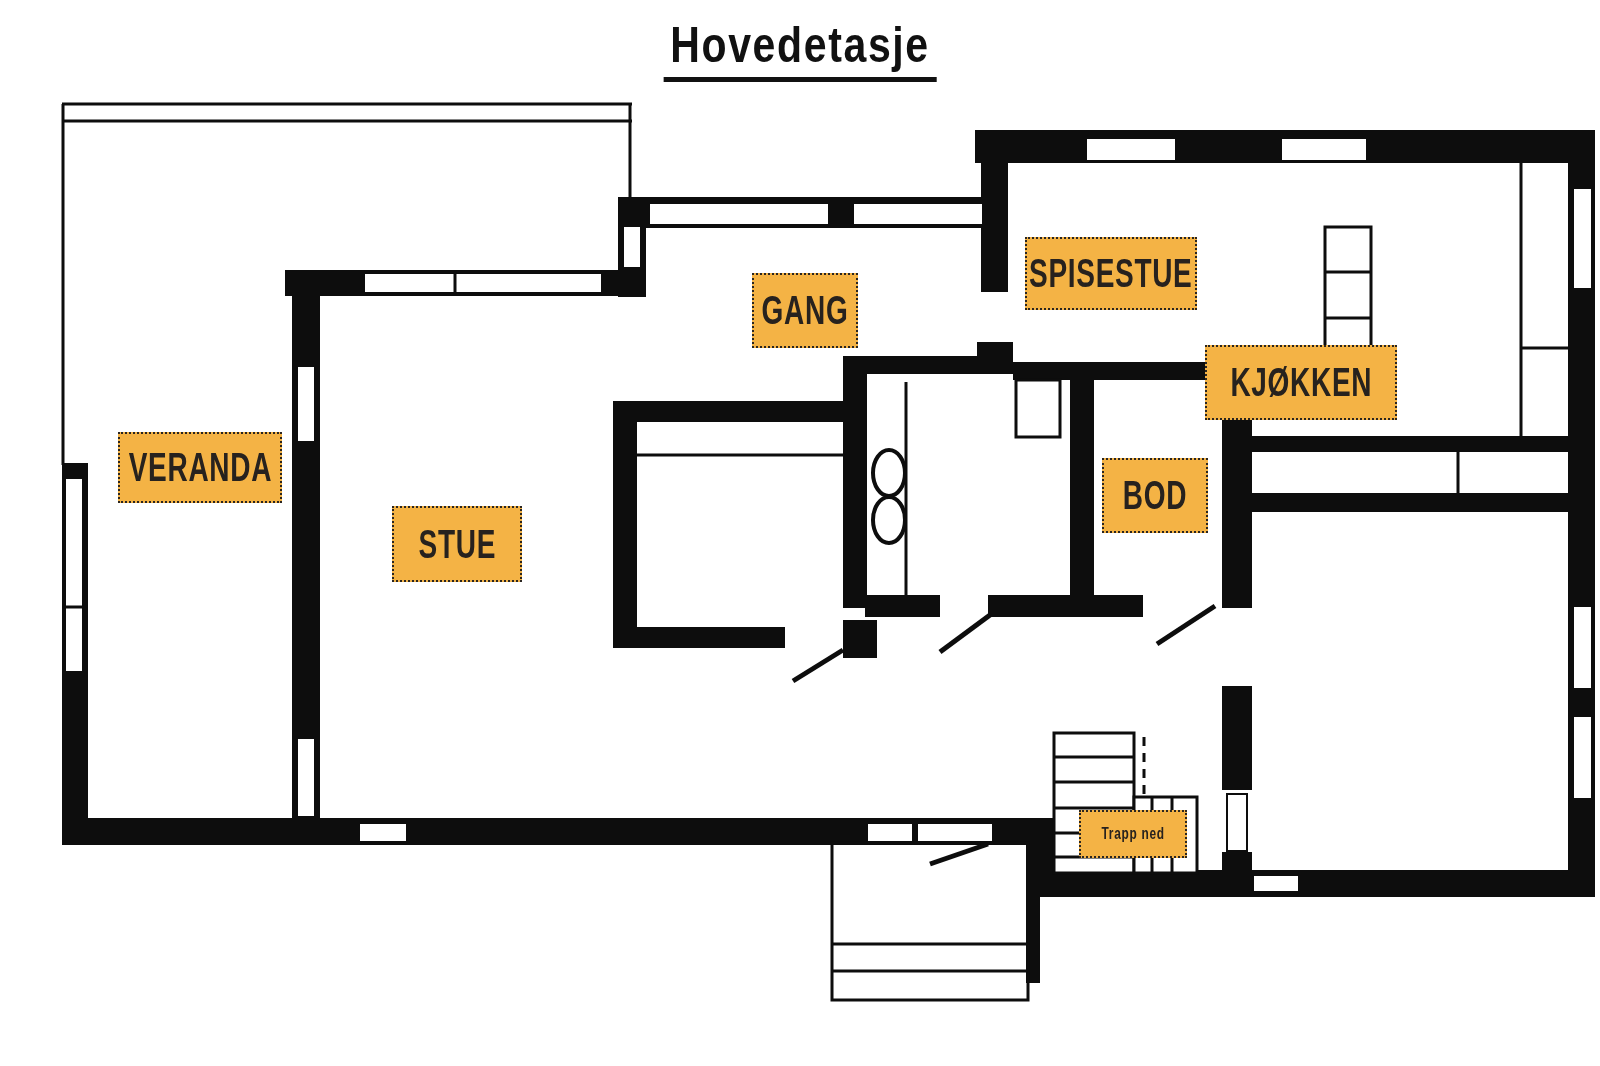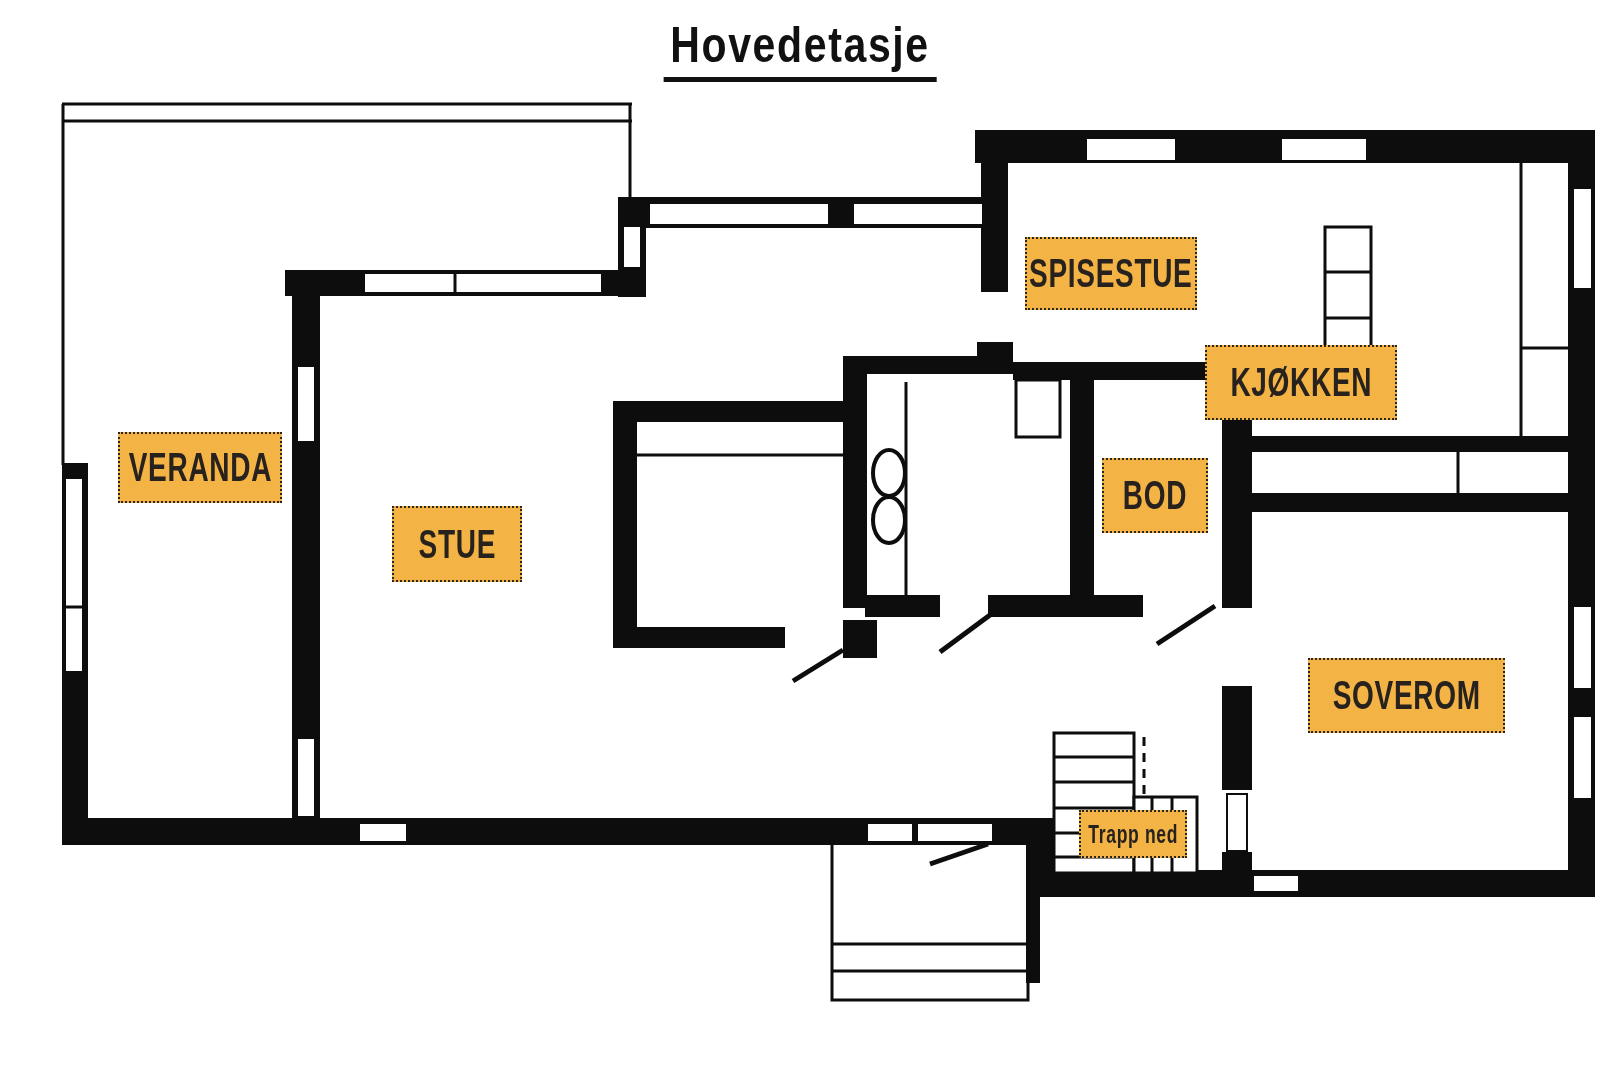--- a/index.html
+++ b/index.html
@@ -13,21 +13,21 @@
   .wall{position:absolute;background:#0d0d0d;z-index:2;}
   .win{position:absolute;background:#ffffff;border:2px solid #0d0d0d;box-sizing:border-box;z-index:3;}
   .linework{position:absolute;left:0;top:0;z-index:4;pointer-events:none;}
   .room-label{
     position:absolute;z-index:5;background:#F4B345;border:2px dotted #2a2520;
     display:flex;align-items:center;justify-content:center;box-sizing:border-box;
     color:#27221e;font-weight:700;
   }
   .room-label span{display:inline-block;transform:scaleX(.7);white-space:nowrap;letter-spacing:1px;}
   .fs-big{font-size:40px;}
-  .fs-small{font-size:25px;}
+  .fs-small{font-size:17px;}
 </style>
 </head>
 <body>
 
 <div class="plan" id="plan">
 
   <div class="page-title">Hovedetasje</div>
 
   <div class="wall" style="left: 285px; top: 270px; width: 360px; height: 26px;"></div>
     <div class="wall" style="left: 618px; top: 197px; width: 28px; height: 100px;"></div>
@@ -134,28 +134,28 @@
       <line x1="930" y1="864" x2="988" y2="844"></line>
     </g>
   </svg>
 
   <div class="room-label fs-big" style="left:118px;top:432px;width:164px;height:71px">
       <span>VERANDA</span>
     </div>
   <div class="room-label fs-big" style="left:392px;top:506px;width:130px;height:76px">
       <span>STUE</span>
     </div>
+  <div class="room-label fs-big" style="left:752px;top:273px;width:106px;height:75px">
+      <span>GANG</span>
+    </div>
   <div class="room-label fs-big" style="left:1025px;top:237px;width:172px;height:73px">
       <span>SPISESTUE</span>
     </div>
   <div class="room-label fs-big" style="left:1205px;top:345px;width:192px;height:75px">
       <span>KJØKKEN</span>
     </div>
   <div class="room-label fs-big" style="left:1102px;top:458px;width:106px;height:75px">
       <span>BOD</span>
     </div>
-  <div class="room-label fs-big" style="left:1308px;top:658px;width:197px;height:75px">
-      <span>SOVEROM</span>
-    </div>
   <div class="room-label fs-small" style="left:1079px;top:810px;width:108px;height:48px">
       <span>Trapp ned</span>
     </div>
 </div>
 
 </body></html>

